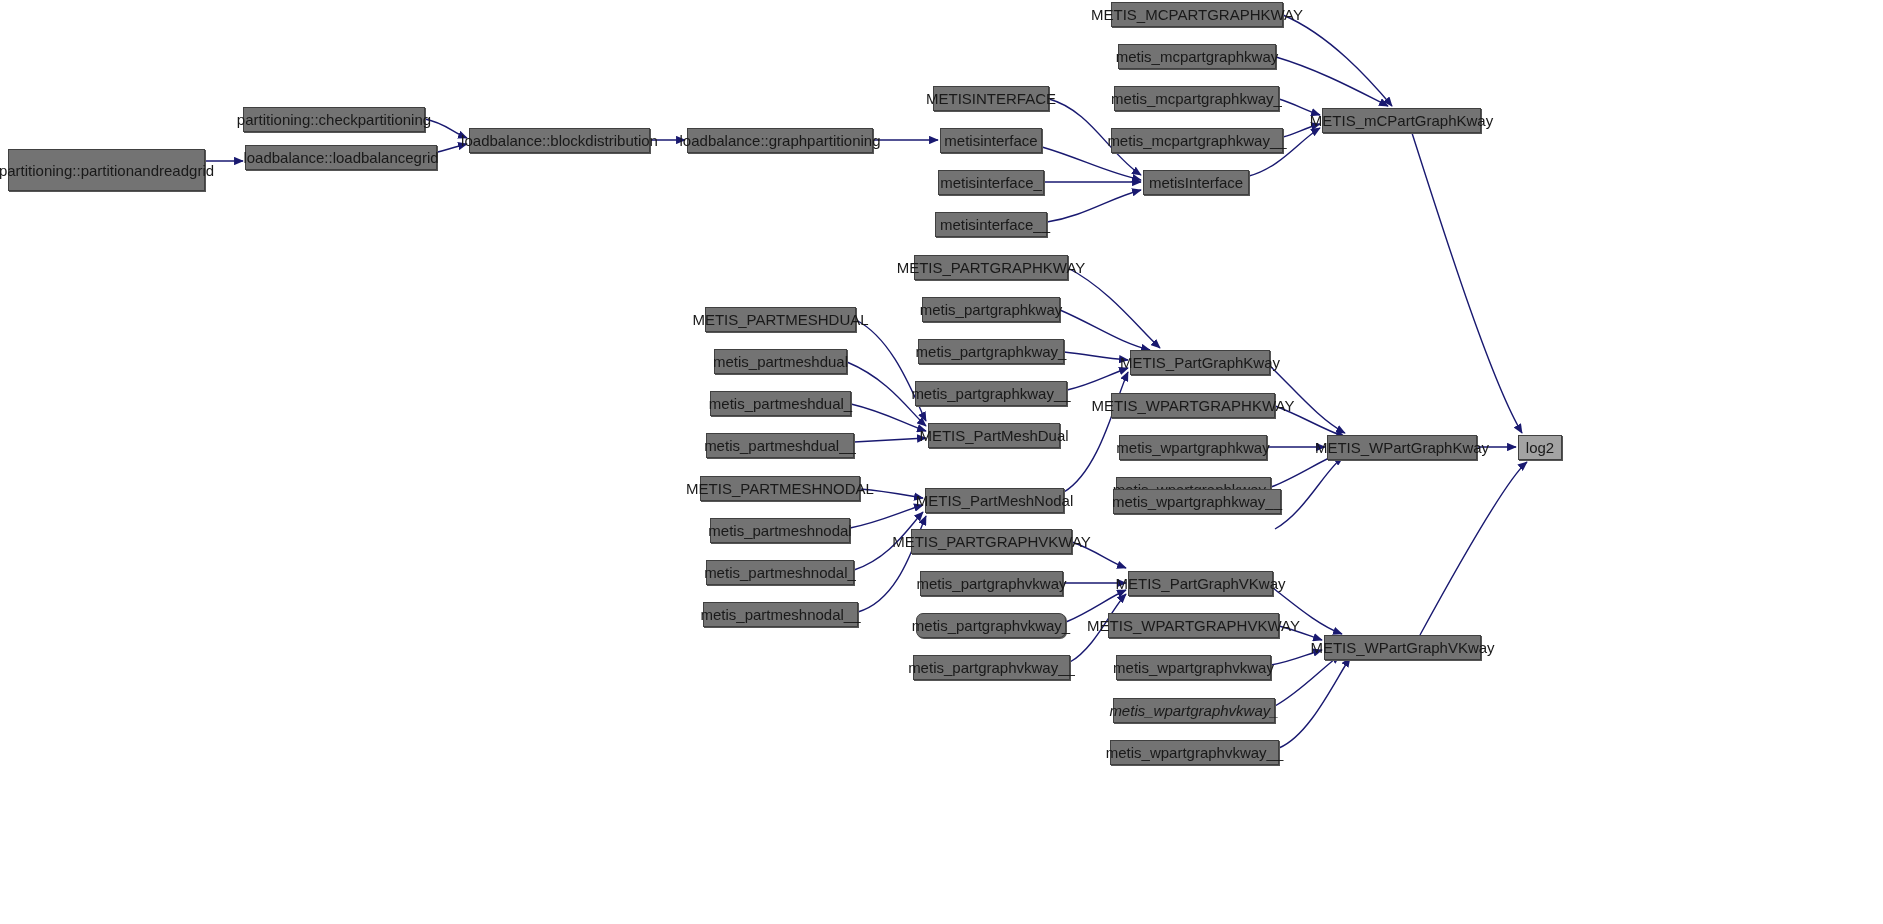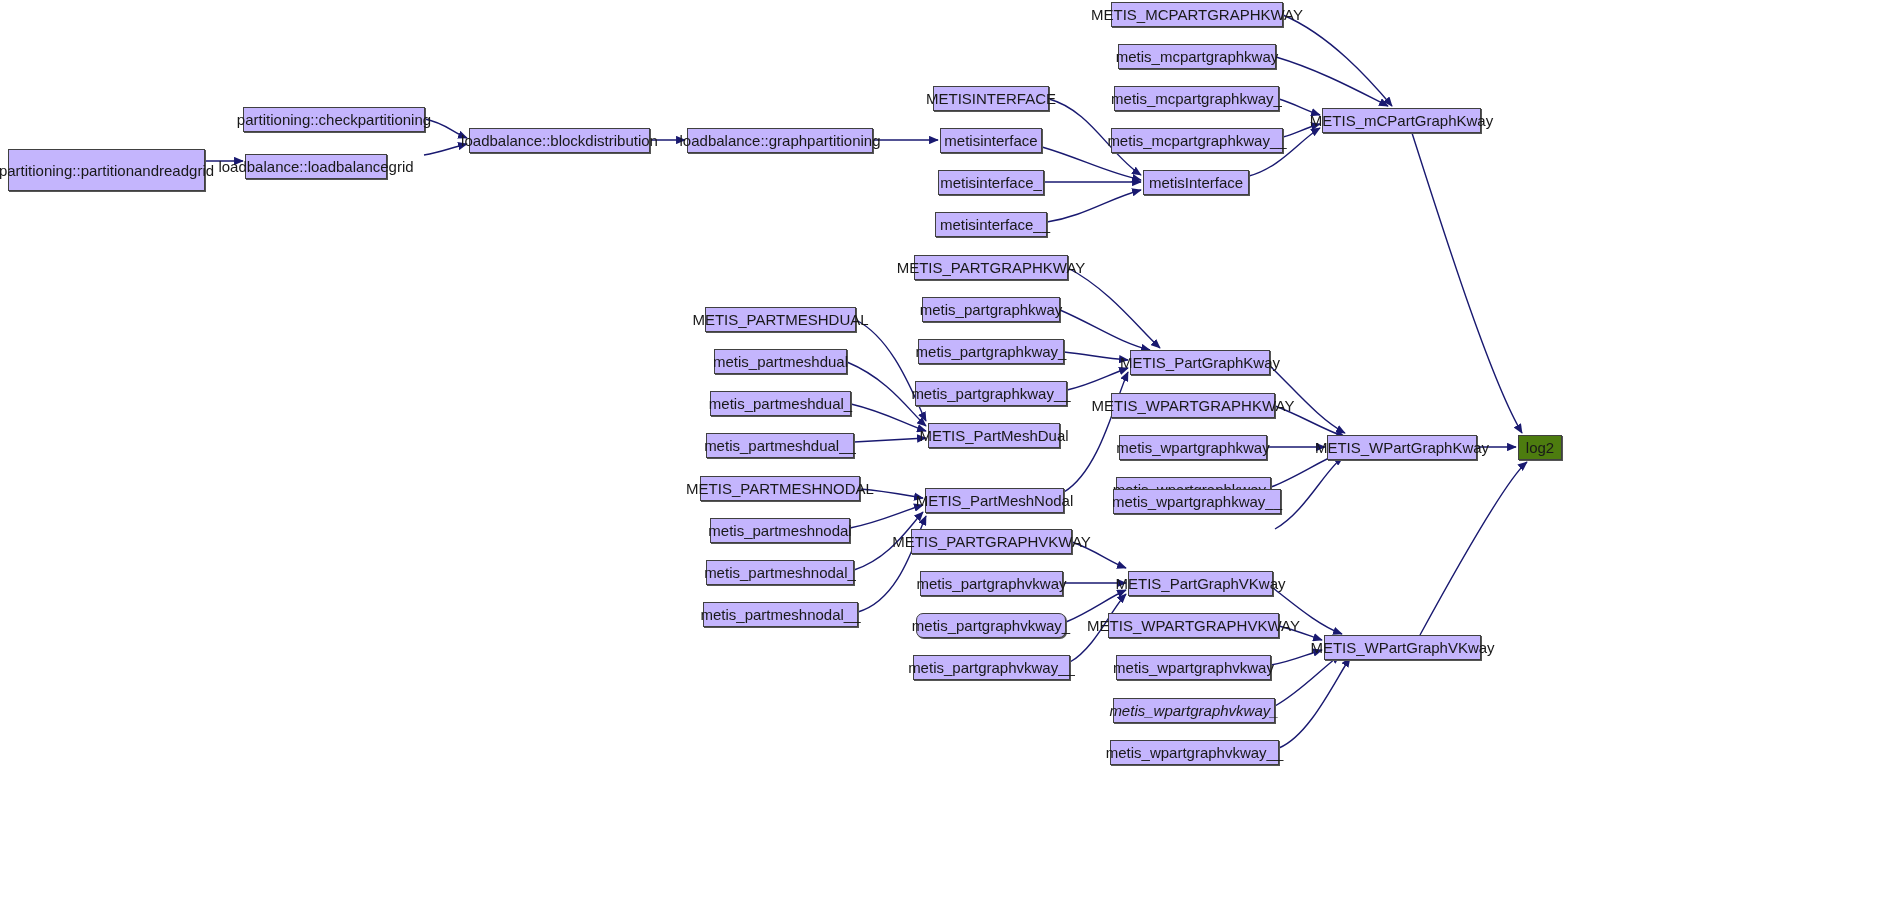--- a/index.html
+++ b/index.html
@@ -20,33 +20,33 @@
     left: 0;
     top: 0;
     width: 1883px;
     height: 924px;
     pointer-events: none;
   }
   .node {
     position: absolute;
     box-sizing: border-box;
     border: 1px solid #404040;
-    background: #c4b5fd;
+    background: #737373;
     color: #191919;
     font-size: 15px;
     line-height: 1;
     display: flex;
     align-items: center;
     justify-content: center;
     white-space: nowrap;
     box-shadow: 1px 1px 0 0 #555555;
     z-index: 2;
   }
   .node.highlight {
-    background: #4d7c0f;
+    background: #a3a3a3;
   }
   .node-label {
     display: block;
     padding: 0 6px;
   }
 </style>
 </head>
 <body>
 
 <div id="canvas">
@@ -103,21 +103,21 @@
         <path d="M 1420,635 C 1450,580 1505,480 1527,462" fill="none" stroke="#191970" stroke-width="1.4" marker-end="url(#arrowhead)"></path>
       </g>
   </svg>
   <div id="nodes">
       <div class="node" style="left: 8px; top: 149px; width: 197px; height: 42px;">
         <span class="node-label">partitioning::partitionandreadgrid</span>
       </div>
       <div class="node" style="left: 243px; top: 107px; width: 182px; height: 25px;">
         <span class="node-label">partitioning::checkpartitioning</span>
       </div>
-      <div class="node" style="left: 245px; top: 154px; width: 142px; height: 25px; justify-content: center;">
+      <div class="node" style="left: 245px; top: 145px; width: 192px; height: 25px; justify-content: center;">
         <span class="node-label">loadbalance::loadbalancegrid</span>
       </div>
       <div class="node" style="left: 469px; top: 128px; width: 181px; height: 25px;">
         <span class="node-label">loadbalance::blockdistribution</span>
       </div>
       <div class="node" style="left: 687px; top: 128px; width: 186px; height: 25px;">
         <span class="node-label">loadbalance::graphpartitioning</span>
       </div>
       <div class="node" style="left: 933px; top: 86px; width: 116px; height: 25px;">
         <span class="node-label">METISINTERFACE</span>

